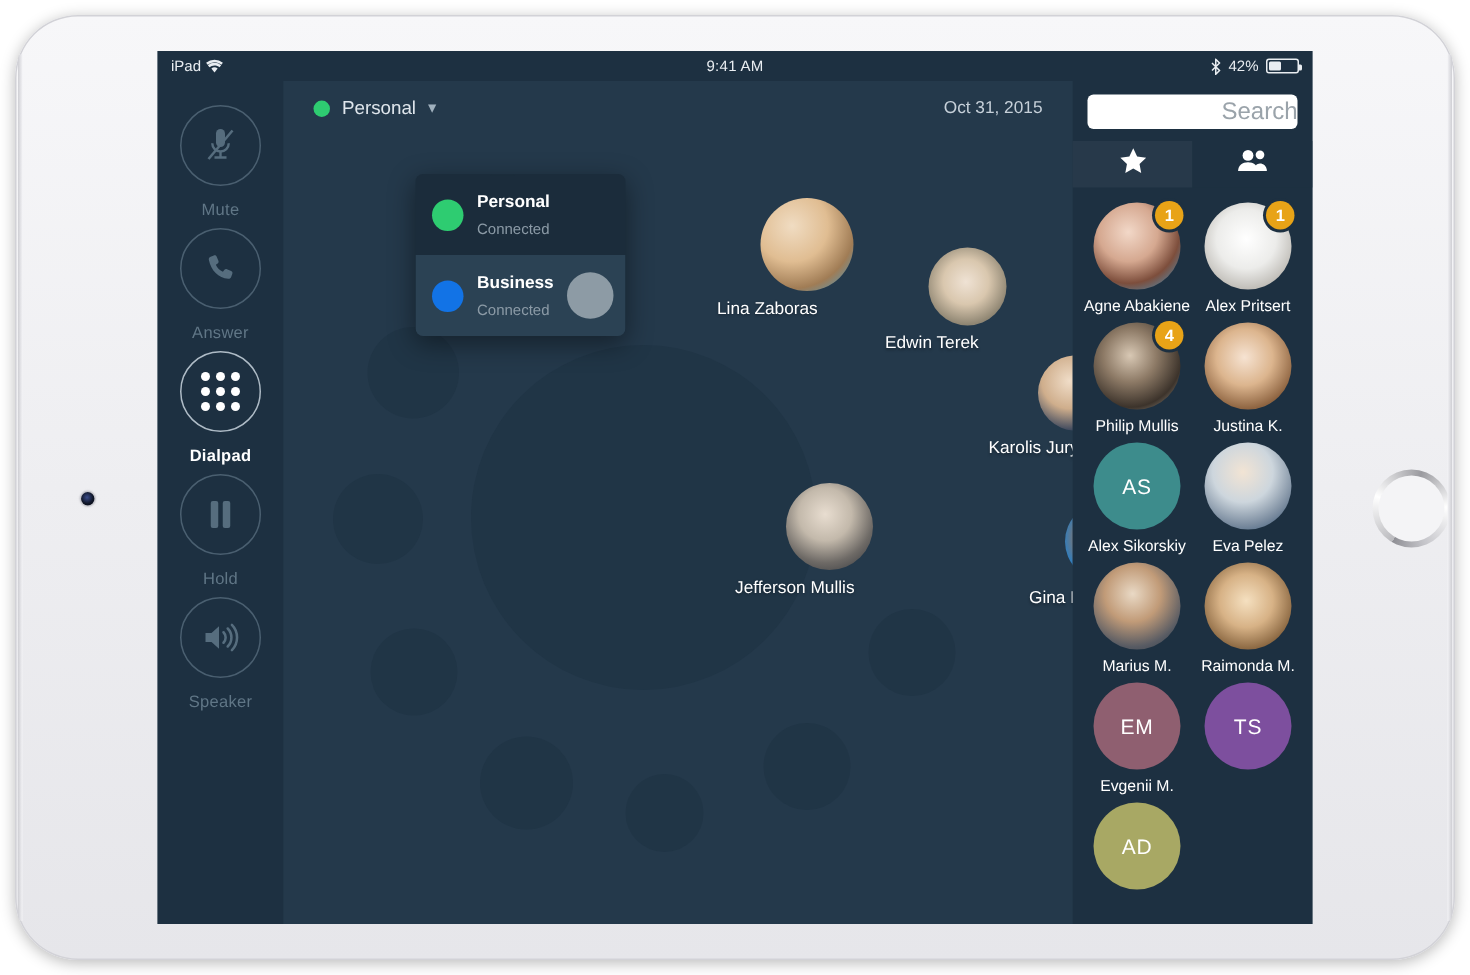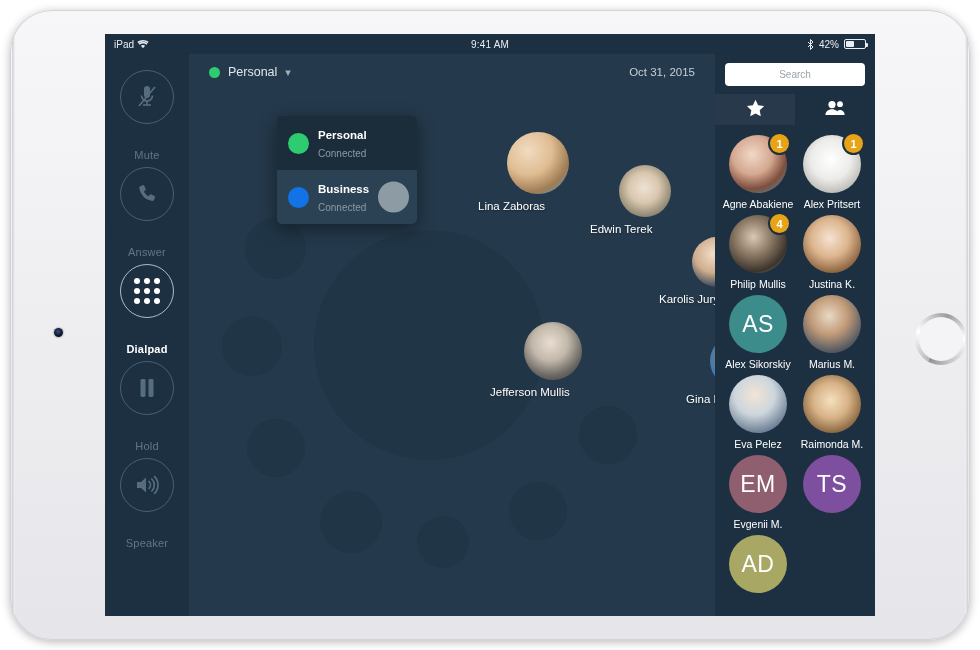--- a/index.html
+++ b/index.html
@@ -100,21 +100,21 @@
     gap: 6px;
   }
   .ctl { width:84px; display:flex; flex-direction:column; align-items:center; }
   .ctl-circle {
     width: 54px; height: 54px; border-radius: 50%;
     border: 1.5px solid #4a5f70;
     display: flex; align-items: center; justify-content: center;
     color: #566d7e;
   }
   .ctl-label {
-    margin-top: 25px; font-size: 11px; color: #607686; letter-spacing:.2px;
+    margin-top: 10px; font-size: 11px; color: #607686; letter-spacing:.2px;
   }
   .ctl.active .ctl-circle { border-color:#aebbc6; color:#ffffff; }
   .ctl.active .ctl-label { color:#ffffff; font-weight:bold; }
   .dots { display:grid; grid-template-columns:repeat(3,6px); gap:4px; }
   .dots i { width:6px; height:6px; border-radius:50%; background:#ffffff; display:block; }
 
   
   .stage { flex: 1 1 auto; position: relative; background: #24394b; overflow: hidden; }
   .bg-circle { position:absolute; border-radius:50%; background:#203546; }
 
@@ -168,42 +168,42 @@
 
   
   .contacts {
     width: 160px; flex: 0 0 160px;
     background: #1d3041;
     display:flex; flex-direction:column; min-height:0;
   }
   .search-wrap { padding:9px 10px 8px; }
   .search-input {
     width:100%; height:23px; border:none; border-radius:4px;
-    background:#ffffff; color:#444; font-size:10px;
-    text-align:center; font-family:"Liberation Sans", sans-serif;
+    background:#ffffff; color:#444; font-size:16px;
+    text-align:right; font-family:"Liberation Sans", sans-serif;
   }
   .search-input::placeholder{ color:#9aa3aa; }
   .tabs { display:flex; height:31px; }
   .tab {
     flex:1 1 50%; display:flex; align-items:center; justify-content:center;
     color:#ffffff; cursor:pointer; background:#1d3041;
   }
   .tab.active { background:#27394a; }
   .contact-grid {
     flex:1 1 auto; overflow:hidden;
     display:grid; grid-template-columns:1fr 1fr;
     row-gap:5px; padding:10px 6px 0;
     justify-items:center; align-content:start;
   }
   .contact { width:74px; text-align:center; cursor:pointer; }
   .c-av-wrap { position:relative; width:58px; height:58px; margin:0 auto; }
   .c-av {
     width:58px; height:58px; border-radius:50%; overflow:hidden;
     display:flex; align-items:center; justify-content:center;
-    color:#ffffff; font-size:23px; letter-spacing:.5px;
+    color:#ffffff; font-size:14px; letter-spacing:.5px;
   }
   .c-badge {
     position:absolute; right:-2px; top:-1px;
     width:19px; height:19px; border-radius:50%;
     background:#e8a317; color:#ffffff;
     font-size:11px; font-weight:bold;
     display:flex; align-items:center; justify-content:center;
     box-shadow:0 0 0 2px #1d3041;
   }
   .c-name {
@@ -441,30 +441,30 @@
 
           <div class="contact">
             <div class="c-av-wrap">
               <div class="c-av" style="background:#3d8c8c;">AS</div>
             </div>
             <div class="c-name">Alex Sikorskiy</div>
           </div>
 
           <div class="contact">
             <div class="c-av-wrap">
+              <div class="c-av" style="background:radial-gradient(circle at 44% 34%,#f2e4d4 0%,#cdd6dd 40%,#7c8da0 70%,#27496b 100%);"></div>
+            </div>
+            <div class="c-name">Eva Pelez</div>
+          </div>
+
+          <div class="contact">
+            <div class="c-av-wrap">
               <div class="c-av" style="background:radial-gradient(circle at 45% 36%,#e9d9c5 0%,#c19b78 38%,#585b63 72%,#2f3a46 100%);"></div>
             </div>
             <div class="c-name">Marius M.</div>
-          </div>
-
-          <div class="contact">
-            <div class="c-av-wrap">
-              <div class="c-av" style="background:radial-gradient(circle at 44% 34%,#f2e4d4 0%,#cdd6dd 40%,#7c8da0 70%,#27496b 100%);"></div>
-            </div>
-            <div class="c-name">Eva Pelez</div>
           </div>
 
           <div class="contact">
             <div class="c-av-wrap">
               <div class="c-av" style="background:radial-gradient(circle at 48% 44%,#f5e0c0 0%,#d7b286 40%,#8d6a44 72%,#4d3a26 100%);"></div>
             </div>
             <div class="c-name">Raimonda M.</div>
           </div>
 
 

